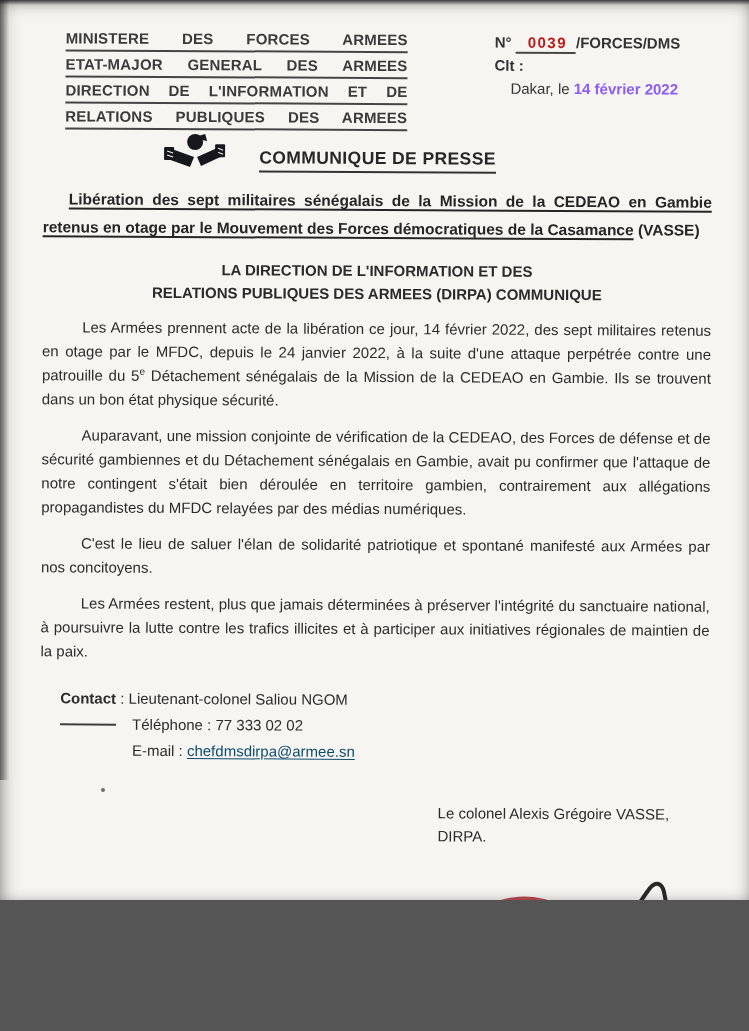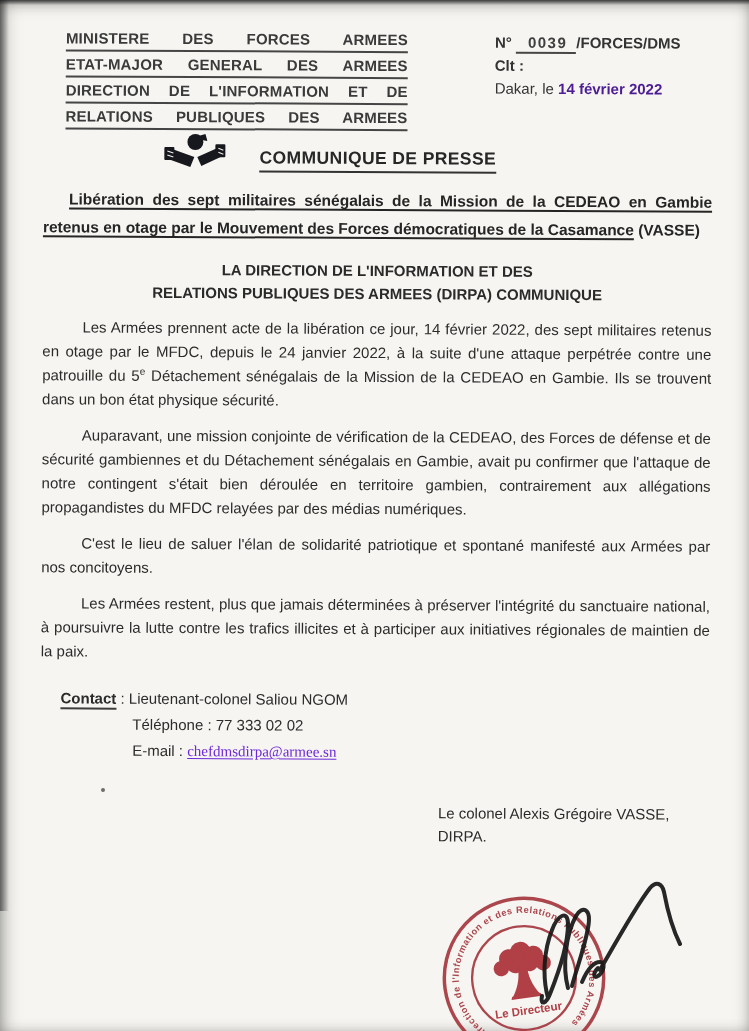--- a/index.html
+++ b/index.html
@@ -1,20 +1,20 @@
 <!DOCTYPE html>
 <html><head>
 <meta charset="utf-8">
 <style>
   * { margin: 0; padding: 0; box-sizing: border-box; }
   html, body { background: #555; }
   .page {
     position: relative;
     width: 749px;
-    height: 1031px;
+    height: 900px;
     margin: 0 auto;
     background: #f6f5f1;
     overflow: hidden;
     font-family: "Liberation Sans", sans-serif;
     color: #2d2d2d;
     box-shadow:
       inset 0 10px 16px -8px rgba(60,60,60,.55),
       inset 12px 0 18px -10px rgba(70,70,70,.50),
       inset -10px 0 16px -10px rgba(90,90,90,.35),
       inset 0 -8px 14px -10px rgba(110,110,110,.30);
@@ -45,24 +45,24 @@
     color: #3a3a3a; line-height: 20px;
     border-bottom: 2px solid #454545;
     padding-bottom: 1px; margin-bottom: 3px;
     text-align: justify; text-align-last: justify;
     white-space: nowrap;
   }
   .emblem { position: absolute; left: 96px; top: 103px; }
 
   .reference { margin-left: auto; width: 218px; font-size: 15px; line-height: 23px; color: #333; font-weight: 600; }
   .ref-num-value {
-    color: #404040; font-weight: 700; letter-spacing: 1.5px;
+    color: #b91c1c; font-weight: 700; letter-spacing: 1.5px;
     border-bottom: 2px solid #474747; padding: 0 9px 1px 12px;
   }
-  .ref-date { color: #4c1d95; font-weight: 700; }
+  .ref-date { color: #8b5cf6; font-weight: 700; }
 
   
   .title-row { text-align: center; margin-top: 12px; }
   .title {
     display: inline-block; font-size: 17.5px; font-weight: 700; color: #272727;
     letter-spacing: .4px; border-bottom: 2.5px solid #333; padding-bottom: 2px;
   }
   .subject {
     margin-top: 14px; font-size: 15.5px; font-weight: 700; color: #252525;
     line-height: 28px; text-align: justify; text-indent: 26px;
@@ -79,23 +79,23 @@
   
   .body-para {
     margin-top: 12px; font-size: 15px; line-height: 24px;
     text-align: justify; text-indent: 40px; color: #2b2b2b;
   }
   .body-para:first-of-type { margin-top: 34px; }
   sup { font-size: 10px; vertical-align: super; line-height: 0; }
 
   
   .contact { margin-top: 22px; margin-left: 20px; font-size: 15px; line-height: 26px; color: #2b2b2b; }
-  .contact-label { font-weight: 700; border-bottom: 2px solid #3d3d3d; padding-bottom: 1px; }
+  .contact-label { font-weight: 700; border-bottom: 2px solid #3d3d3d; padding-bottom: 17px; }
   .contact-cont { padding-left: 72px; }
-  .email-link { color: #6d28d9; text-decoration: underline; text-underline-offset: 2px; font-family: Liberation Serif, serif; }
+  .email-link { color: #0c4a6e; text-decoration: underline; text-underline-offset: 2px; }
 
   
   .sig-block { margin-top: 36px; margin-left: 398px; font-size: 15px; line-height: 23px; color: #2b2b2b; }
 
   .stamp { position: absolute; left: 428px; top: 882px; z-index: 2; }
   .squiggle { position: absolute; left: 524px; top: 870px; z-index: 3; }
 
   .speck { position: absolute; left: 101px; top: 788px; width: 4px; height: 4px;
            border-radius: 50%; background: #4a4a4a; opacity: .8; }
 </style>
@@ -131,21 +131,21 @@
         </span>
       </div>
 
       <div class="reference">
         <div>
           <span>N°</span>
           <span class="ref-num-value">0039</span><span>/FORCES/DMS</span>
         </div>
         <div>Clt :</div>
         <div>
-          <span style="font-weight:400;">Dakar, le </span><span class="ref-date">14 février 2022</span>
+          <span style="font-weight:400;margin-left:16px;">Dakar, le </span><span class="ref-date">14 février 2022</span>
         </div>
       </div>
     </div>
 
     <div class="title-row">
       <span class="title">COMMUNIQUE DE PRESSE</span>
     </div>
 
     <p class="subject">
       <span class="u">Libération des sept militaires sénégalais de la Mission de la CEDEAO en Gambie retenus en otage par le Mouvement des Forces démocratiques de la Casamance</span><span> (VASSE)</span>

